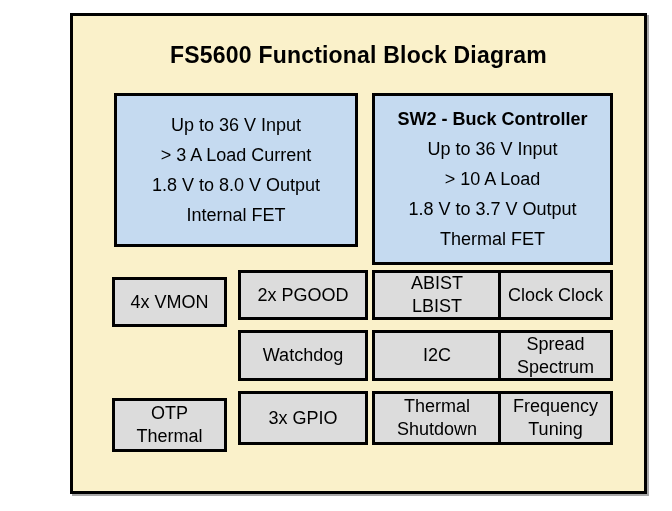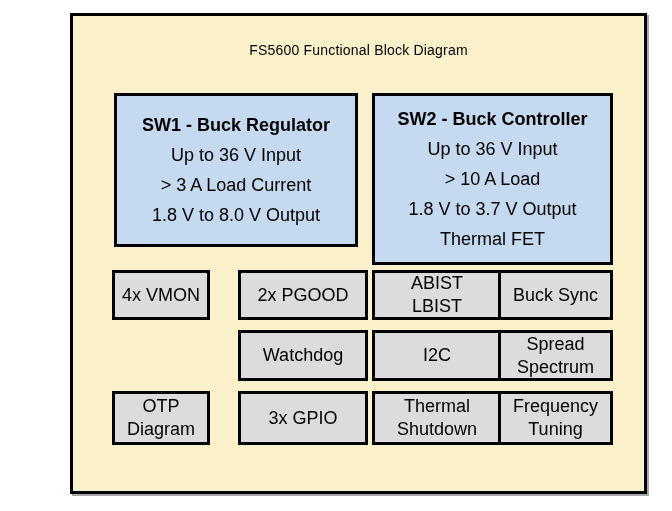--- a/index.html
+++ b/index.html
@@ -26,22 +26,22 @@
     border: 3px solid var(--border-color, #000);
     background: var(--bg-fill, #faf1ca);
     box-shadow: 2px 2px 0 rgba(60,60,60,0.45);
   }
   .diagram-title {
     position: absolute;
     left: 0;
     right: 0;
     top: 26px;
     text-align: center;
-    font-size: 14px;
-    font-weight: normal;
+    font-size: 23px;
+    font-weight: bold;
     letter-spacing: 0.2px;
   }
   .sw-box {
     position: absolute;
     box-sizing: border-box;
     border: 3px solid var(--border-color, #000);
     background: var(--reg-fill, #c5daf0);
     display: flex;
     flex-direction: column;
     justify-content: center;
@@ -58,64 +58,64 @@
     border: 3px solid var(--border-color, #000);
     background: var(--feat-fill, #dcdcdc);
     display: flex;
     align-items: center;
     justify-content: center;
     text-align: center;
     font-size: 18px;
     line-height: 23px;
     white-space: pre-line;
   }
-  .c1 { left: 39px;  width: 98px; }
+  .c1 { left: 39px;  width: 115px; margin-top: 7px; }
   .c2 { left: 165px; width: 130px; }
   .c3 { left: 299px; width: 130px; }
   .c4 { left: 425px; width: 115px; }
   .r1 { top: 254px; height: 50px; }
   .r2 { top: 314px; height: 51px; }
   .r3 { top: 375px; height: 54px; }
 </style>
 </head>
 <body>
 
 <div class="canvas">
   <div class="diagram">
 
     <div class="diagram-title">FS5600 Functional Block Diagram</div>
 
     <div class="sw-box sw1">
-      <div class="sw-title">SW1 - Buck Regulator</div>
       <div class="sw-line">Up to 36 V Input</div>
       <div class="sw-line">&gt; 3 A Load Current</div>
       <div class="sw-line">1.8 V to 8.0 V Output</div>
+      <div class="sw-line">Internal FET</div>
     </div>
 
     <div class="sw-box sw2">
       <div class="sw-title">SW2 - Buck Controller</div>
       <div class="sw-line">Up to 36 V Input</div>
       <div class="sw-line">&gt; 10 A Load</div>
       <div class="sw-line">1.8 V to 3.7 V Output</div>
       <div class="sw-line">Thermal FET</div>
     </div>
 
     <div class="feature-box c1 r1">4x VMON</div>
     <div class="feature-box c2 r1">2x PGOOD</div>
     <div class="feature-box c3 r1">ABIST
 LBIST</div>
-    <div class="feature-box c4 r1">Buck Sync</div>
+    <div class="feature-box c4 r1">Clock Clock</div>
 
     <div class="feature-box c2 r2">Watchdog</div>
     <div class="feature-box c3 r2">I2C</div>
     <div class="feature-box c4 r2">Spread
 Spectrum</div>
 
     <div class="feature-box c1 r3">OTP
-Diagram</div>
+Thermal</div>
     <div class="feature-box c2 r3">3x GPIO</div>
     <div class="feature-box c3 r3">Thermal
 Shutdown</div>
     <div class="feature-box c4 r3">Frequency
 Tuning</div>
 
   </div>
 </div>
 
 </body></html>

